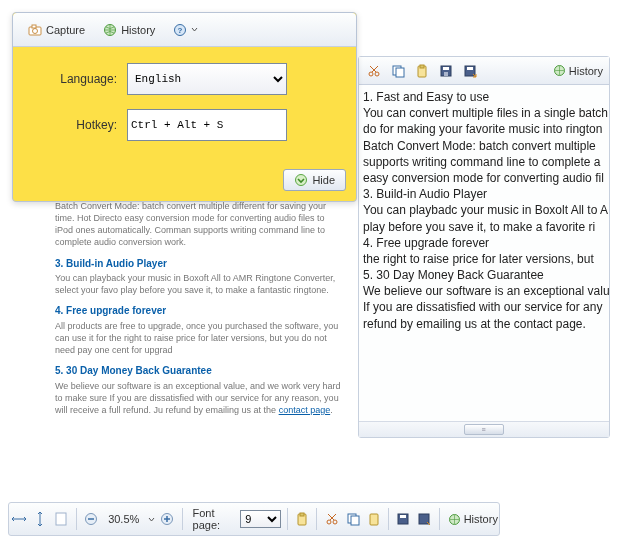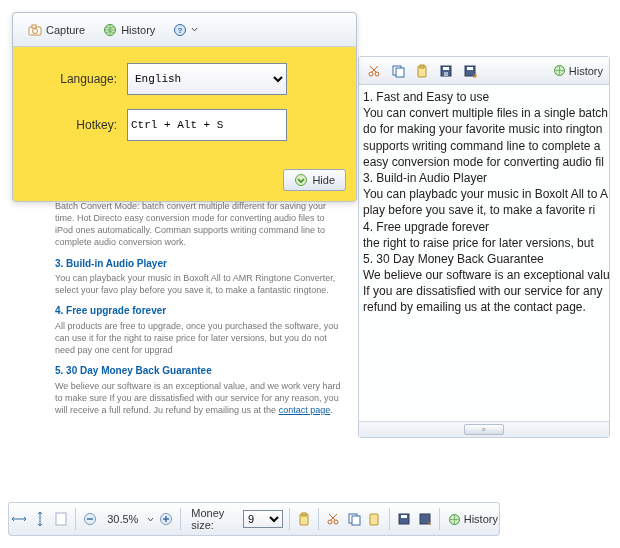--- a/index.html
+++ b/index.html
@@ -156,20 +156,21 @@
             <path d="M2 6.5h9M6.5 2v9" stroke="#4e9b3f" stroke-width="0.6"></path>
           </svg>
         </span>
       <span>History</span>
     </div>
   </div>
   <div class="right-body" id="right-body">
       <div>1. Fast and Easy to use</div>
       <div>You can convert multiple files in a single batch</div>
       <div>do for making your favorite music into rington</div>
+      <div>Batch Convert Mode: batch convert multiple</div>
       <div>supports writing command line to complete a</div>
       <div>easy conversion mode for converting audio fil</div>
       <div>3. Build-in Audio Player</div>
       <div>You can playbadc your music in Boxolt All to A</div>
       <div>play before you save it, to make a favorite ri</div>
       <div>4. Free upgrade forever</div>
       <div>the right to raise price for later versions, but</div>
       <div>5. 30 Day Money Back Guarantee</div>
       <div>We believe our software is an exceptional valu</div>
       <div>If you are dissatisfied with our service for any</div>
@@ -210,21 +211,21 @@
         <path d="M1 2l2.5 3L6 2" stroke="#555" fill="none"></path>
       </svg>
     </span>
   <span class="small-btn">
       <svg width="14" height="14">
         <circle cx="7" cy="7" r="5.5" fill="#e6eef7" stroke="#7a97b9"></circle>
         <path d="M4 7h6M7 4v6" stroke="#3a6ea5" stroke-width="1.5"></path>
       </svg>
     </span>
   <div class="sep"></div>
-  <span class="fontlabel">Money size:</span>
+  <span class="fontlabel">Font page:</span>
   <select class="font-select"><option>9</option></select>
   <div class="sep"></div>
   <span class="small-btn">
       <svg width="14" height="14">
         <rect x="3" y="2" width="8" height="11" rx="1" fill="#f7e39a" stroke="#b5942f"></rect>
         <rect x="5" y="1" width="4" height="3" fill="#d9c56a" stroke="#b5942f"></rect>
       </svg>
     </span>
   <div class="sep"></div>
   <span class="small-btn">

